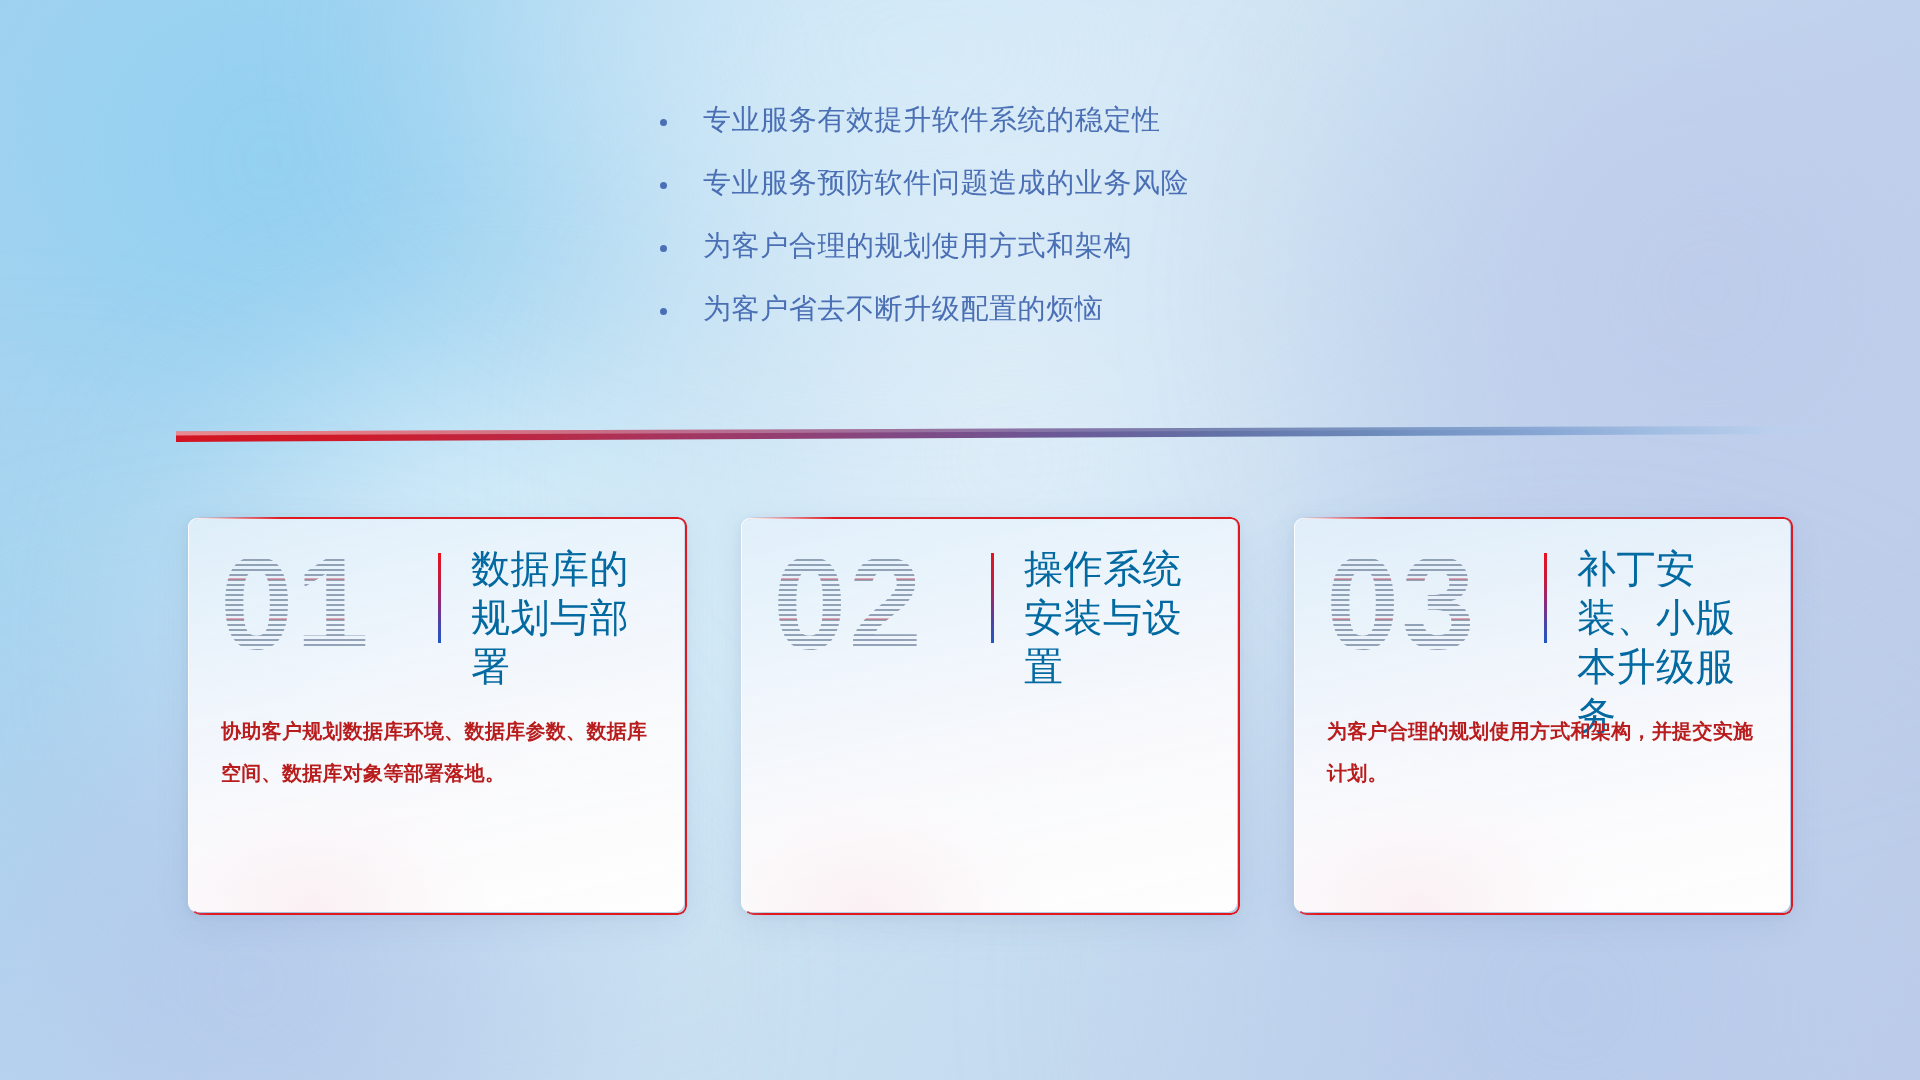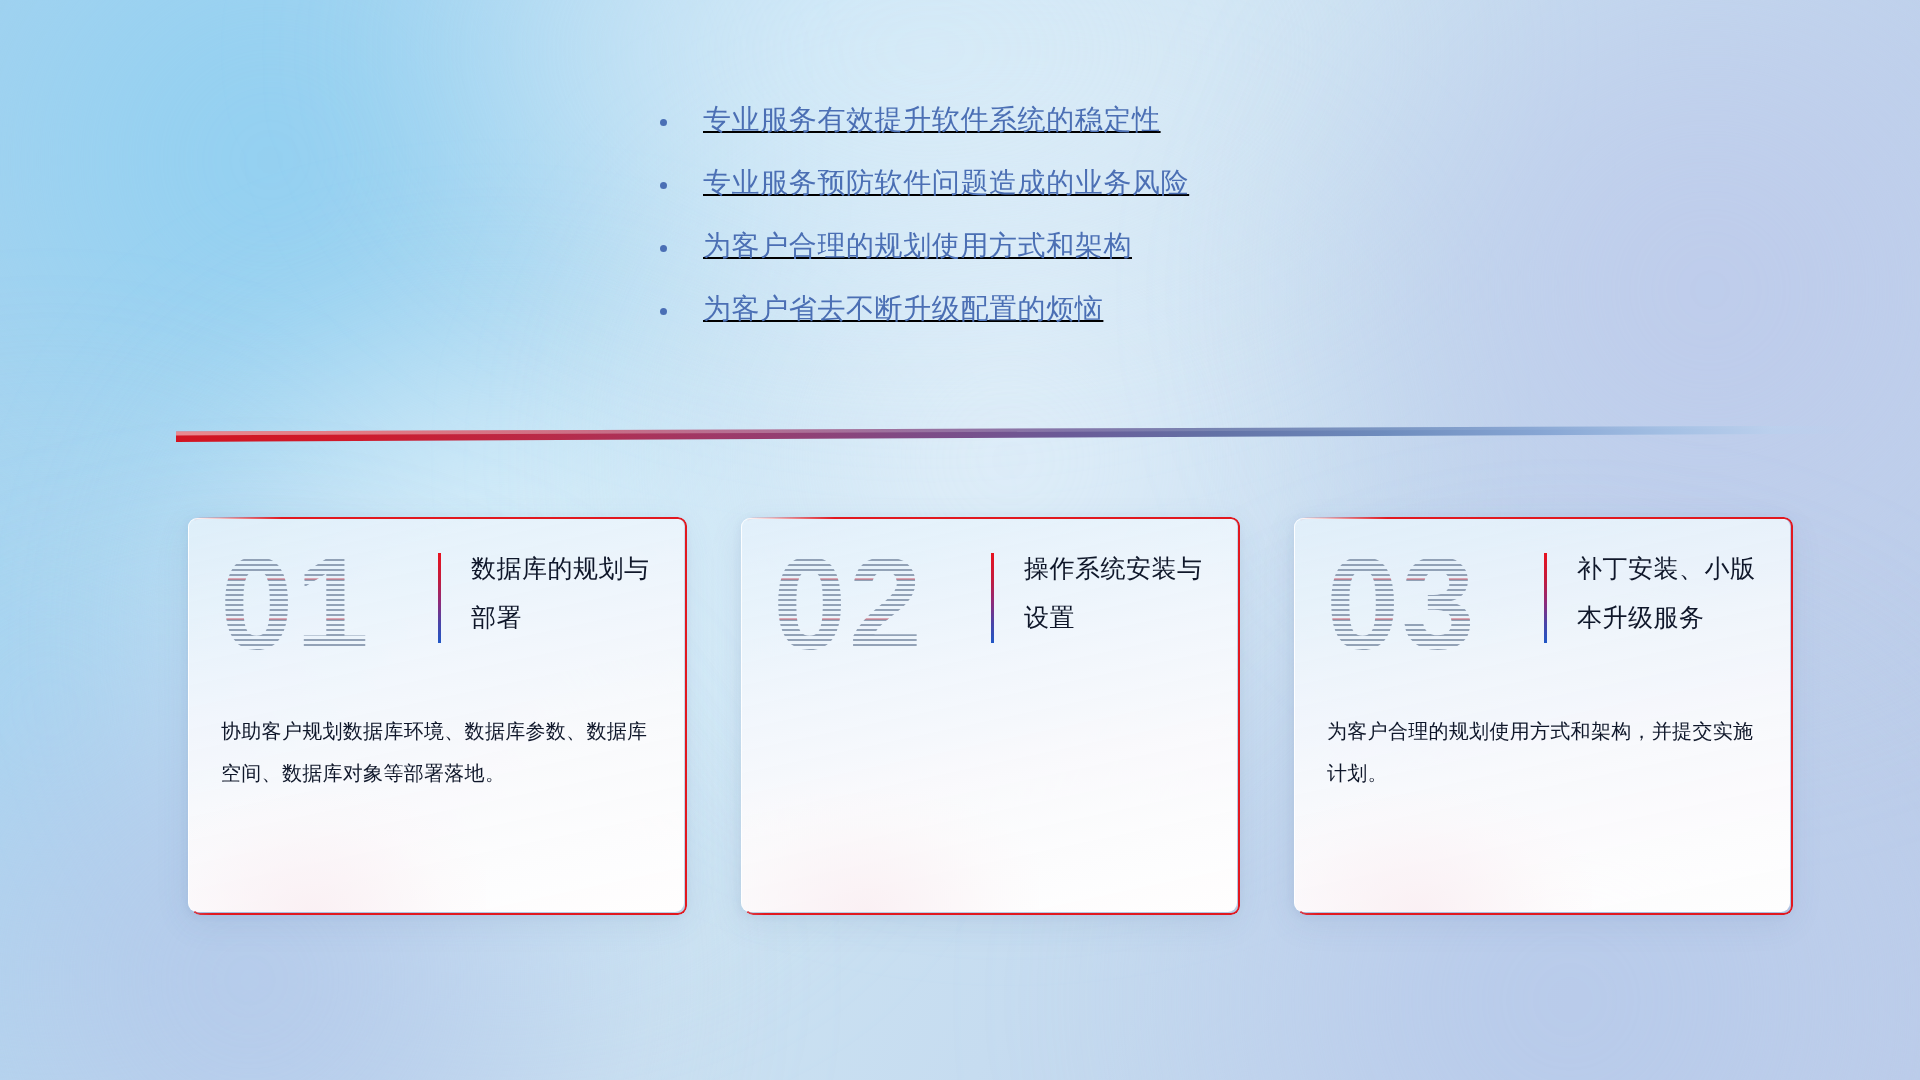--- a/index.html
+++ b/index.html
@@ -69,21 +69,20 @@
     width: 700px; height: 560px;
     background: radial-gradient(circle, rgba(160,214,243,0.7) 0%, rgba(170,218,244,0.3) 52%, rgba(175,220,245,0) 76%);
   }
 
   
   .bullets {
     position: absolute;
     left: 660px;
     top: 100px;
     width: 860px;
-    text-decoration: underline;
   }
   .bullet-row {
     display: flex;
     align-items: flex-start;
     height: 63px;
   }
   .bullet-dot {
     width: 7px;
     height: 7px;
     border-radius: 50%;
@@ -258,35 +257,36 @@
     top: 35px;
     width: 3px;
     height: 90px;
     background: linear-gradient(180deg, #e8121f 0%, #c31b3d 30%, #8e2a7a 55%, #4a44a8 78%, #2057c6 100%);
   }
   .card-title {
     position: absolute;
     left: 283px;
     top: 26px;
     width: 195px;
-    font-size: 25px;
+    font-size: 39px;
     line-height: 49px;
-    color: #0f172a;
+    color: #0369a1;
     letter-spacing: 0.5px;
     font-weight: 400;
   }
   .card-body {
     position: absolute;
     left: 33px;
     right: 28px;
     top: 192px;
     font-size: 20px;
     line-height: 42px;
-    color: #0f172a;
+    color: #b91c1c;
     letter-spacing: 0.3px;
+    font-weight: bold;
   }
 </style>
 </head>
 <body>
 
 <div class="bg-root">
   <div class="bg-blob bg-b1"></div>
   <div class="bg-blob bg-b8"></div>
   <div class="bg-blob bg-b2"></div>
   <div class="bg-blob bg-b3"></div>

